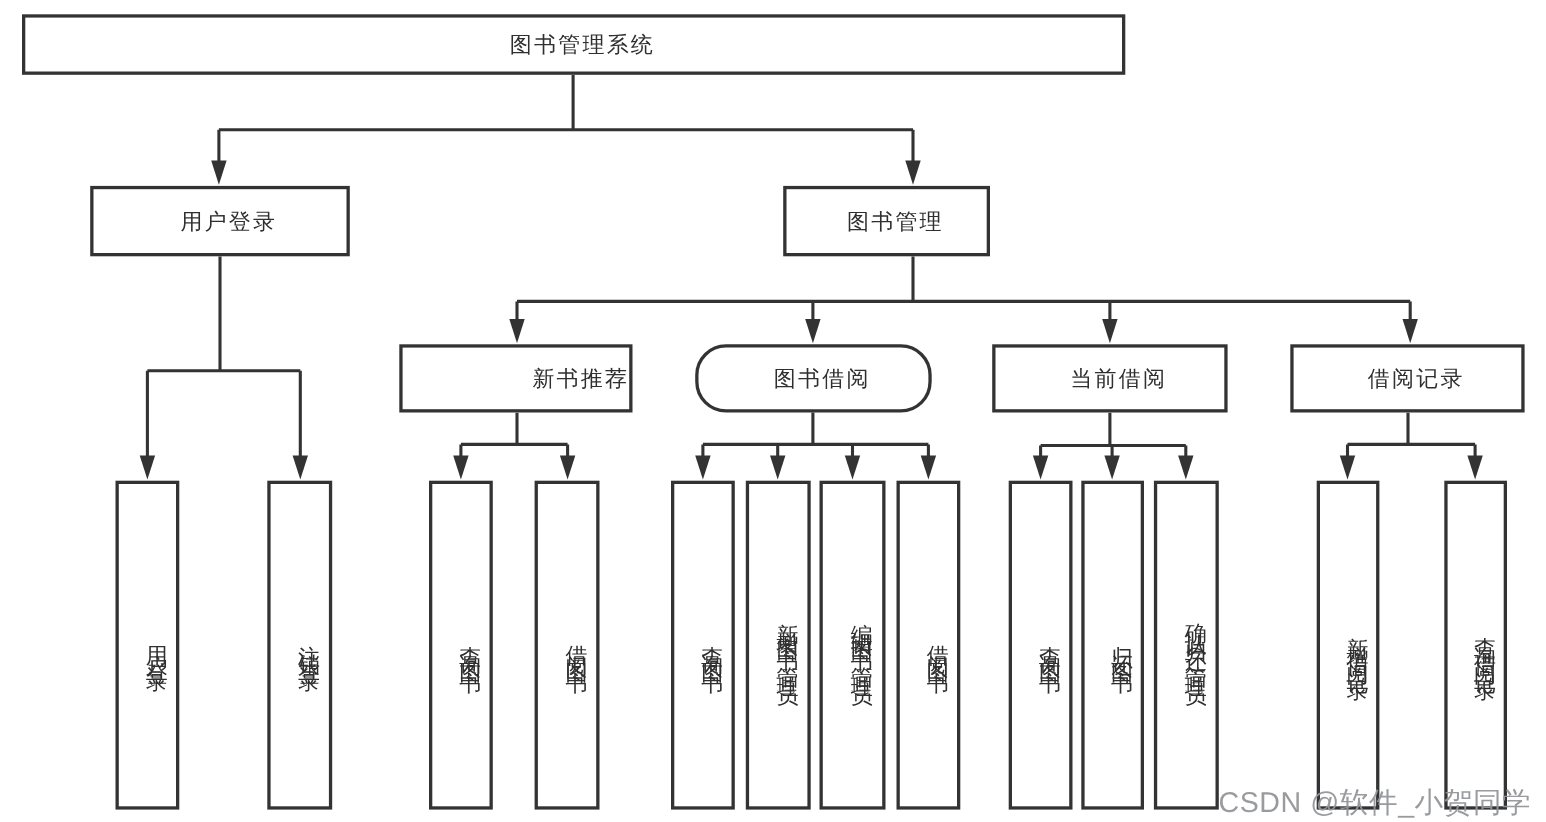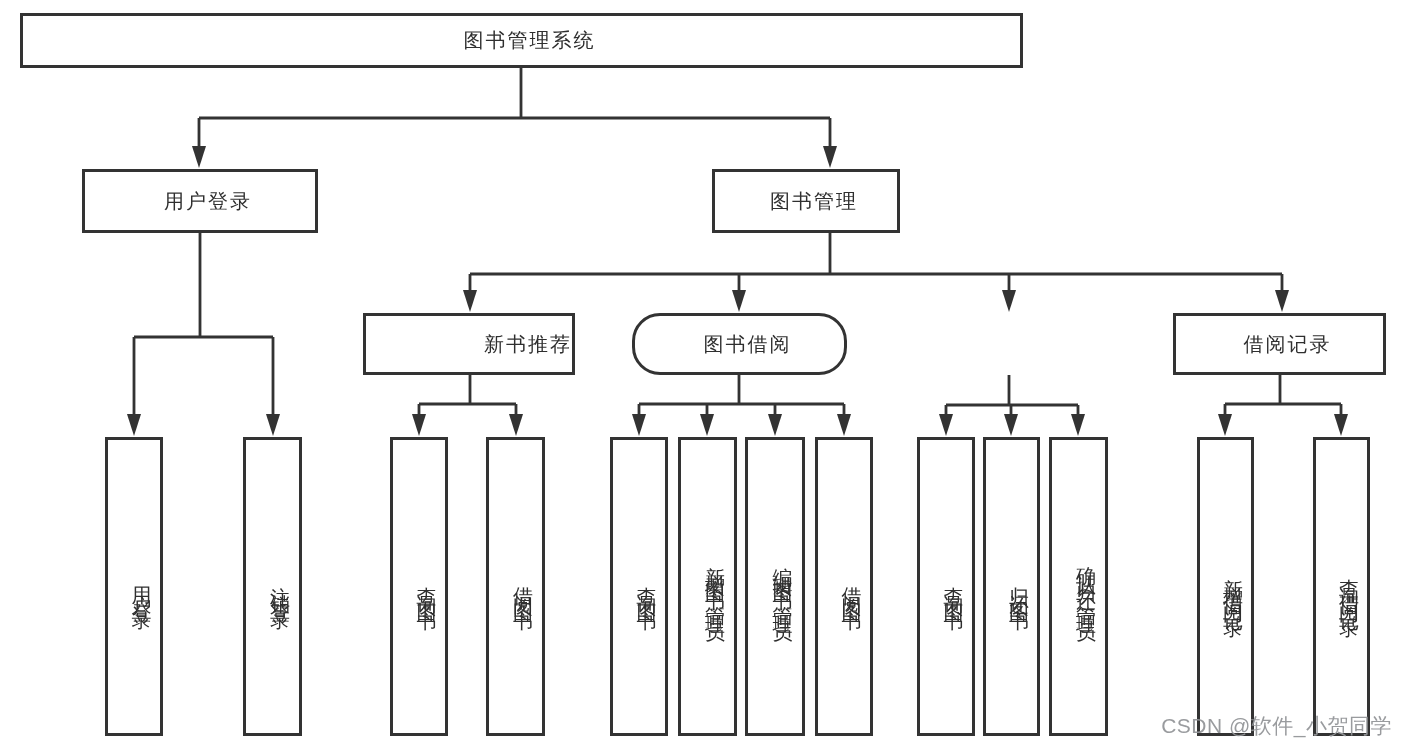--- a/index.html
+++ b/index.html
@@ -40,21 +40,21 @@
     font-size: 20px;
     line-height: 1;
     letter-spacing: 8px;
     white-space: normal;
   }
   .watermark {
     position: absolute;
     right: 13px;
     top: 712px;
     z-index: 3;
-    font-size: 21px;
+    font-size: 26px;
     letter-spacing: 0.5px;
     color: rgba(148, 150, 153, 0.95);
     white-space: nowrap;
   }
 </style>
 </head>
 <body>
 
 <div class="canvas">
 
@@ -131,20 +131,23 @@
   <div class="node branch" style="left:712px; top:169px; width:188px; height:64px;">
     <span class="label">图书管理</span>
   </div>
 
   <div class="node module" style="left:363px; top:313px; width:212px; height:62px;justify-content:flex-end;">
     <span class="label">新书推荐</span>
   </div>
   <div class="node module" style="left:632px; top:313px; width:215px; height:62px;border-radius:28px;">
     <span class="label">图书借阅</span>
   </div>
+  <div class="node module" style="left:902px; top:313px; width:214px; height:62px;">
+    <span class="label">当前借阅</span>
+  </div>
   <div class="node module" style="left:1173px; top:313px; width:213px; height:62px;">
     <span class="label">借阅记录</span>
   </div>
 
   <div class="node leaf" style="left:105px; top:437px; width:58px; height:299px;">
     <span class="label">用户登录</span>
   </div>
   <div class="node leaf" style="left:243px; top:437px; width:59px; height:299px;">
     <span class="label">注销登录</span>
   </div>

